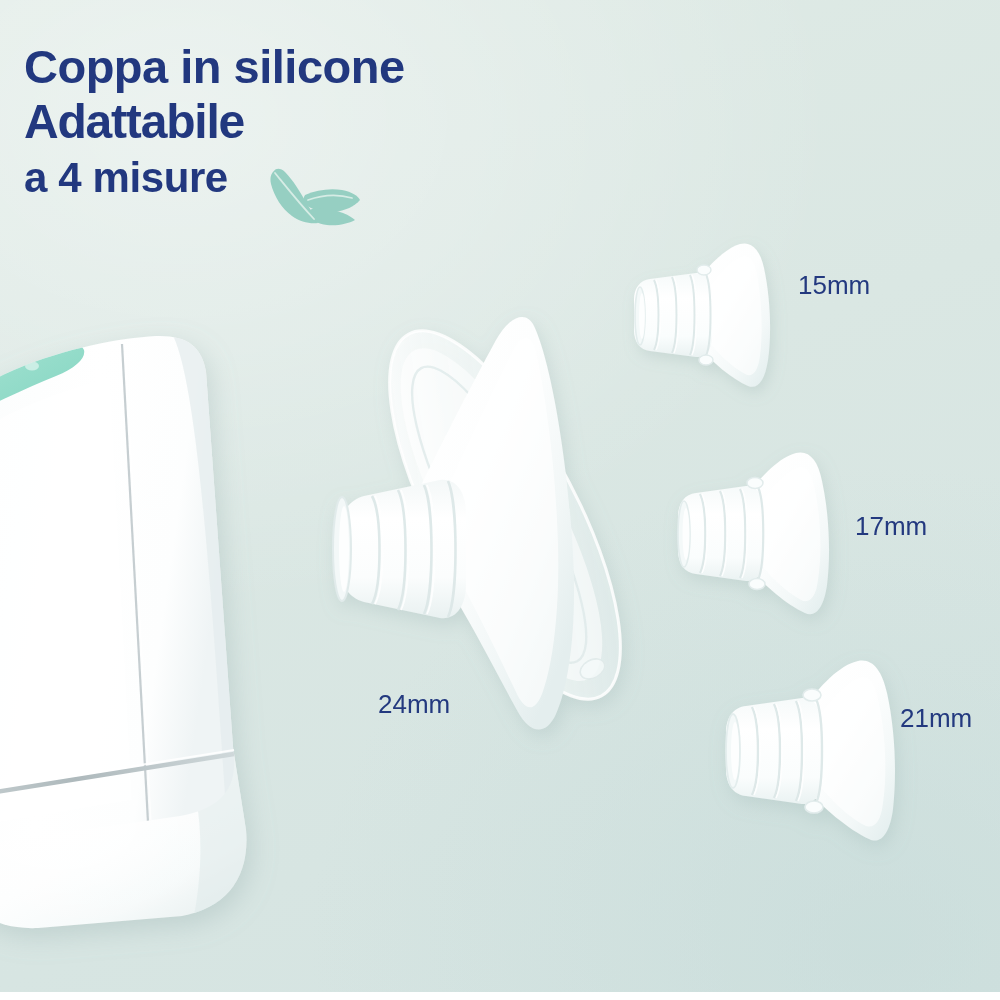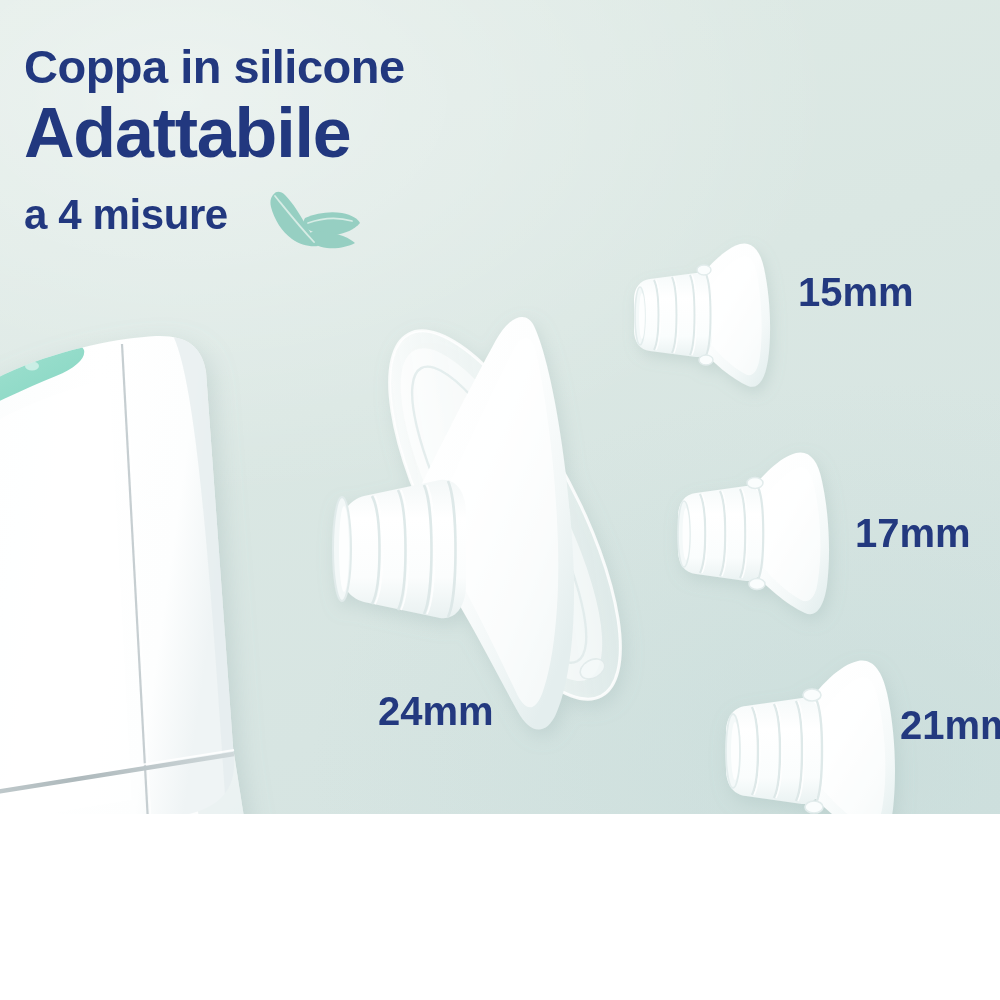--- a/index.html
+++ b/index.html
@@ -3,21 +3,21 @@
 <meta charset="utf-8">
 <style>
   html, body {
     margin: 0;
     padding: 0;
     background: #ffffff;
   }
   #poster {
     position: relative;
     width: 1000px;
-    height: 814px;
+    height: 992px;
     overflow: hidden;
     background: #84cc16;
     font-family: "Liberation Sans", sans-serif;
     -webkit-font-smoothing: antialiased;
   }
   
   #poster .bg-grad {
     position: absolute;
     inset: 0;
     background:
@@ -36,30 +36,30 @@
     color: #22387f;
   }
   .hl-line1 {
     font-size: 47px;
     font-weight: 700;
     letter-spacing: -0.5px;
     line-height: 1.06;
     white-space: nowrap;
   }
   .hl-line2 {
-    font-size: 70px;
+    font-size: 48px;
     font-weight: 700;
     letter-spacing: -1.2px;
     line-height: 1.08;
     margin-top: 4px;
     white-space: nowrap;
   }
   .hl-line3-row {
     display: flex;
-    align-items: center;
+    align-items: flex-start;
     gap: 32px;
     margin-top: 8px;
   }
   .hl-line3 {
     font-size: 42px;
     font-weight: 700;
     letter-spacing: -0.4px;
     line-height: 1.05;
     white-space: nowrap;
   }
@@ -69,22 +69,22 @@
     display: block;
     flex: none;
     margin-top: 6px;
   }
 
   
   .size-label {
     position: absolute;
     z-index: 40;
     color: #23397f;
-    font-size: 40px;
-    font-weight: 700;
+    font-size: 26px;
+    font-weight: 400;
     letter-spacing: 0px;
     white-space: nowrap;
   }
   .lbl-15 { left: 798px; top: 270px; }
   .lbl-17 { left: 855px; top: 511px; }
   .lbl-21 { left: 900px; top: 703px; }
   .lbl-24 { left: 378px; top: 689px; text-align: center; }
 
   
   .pump {

